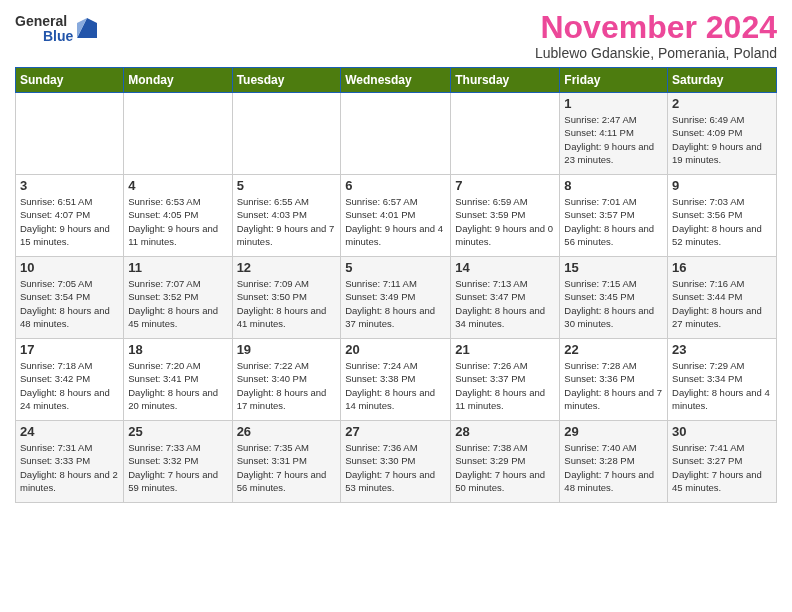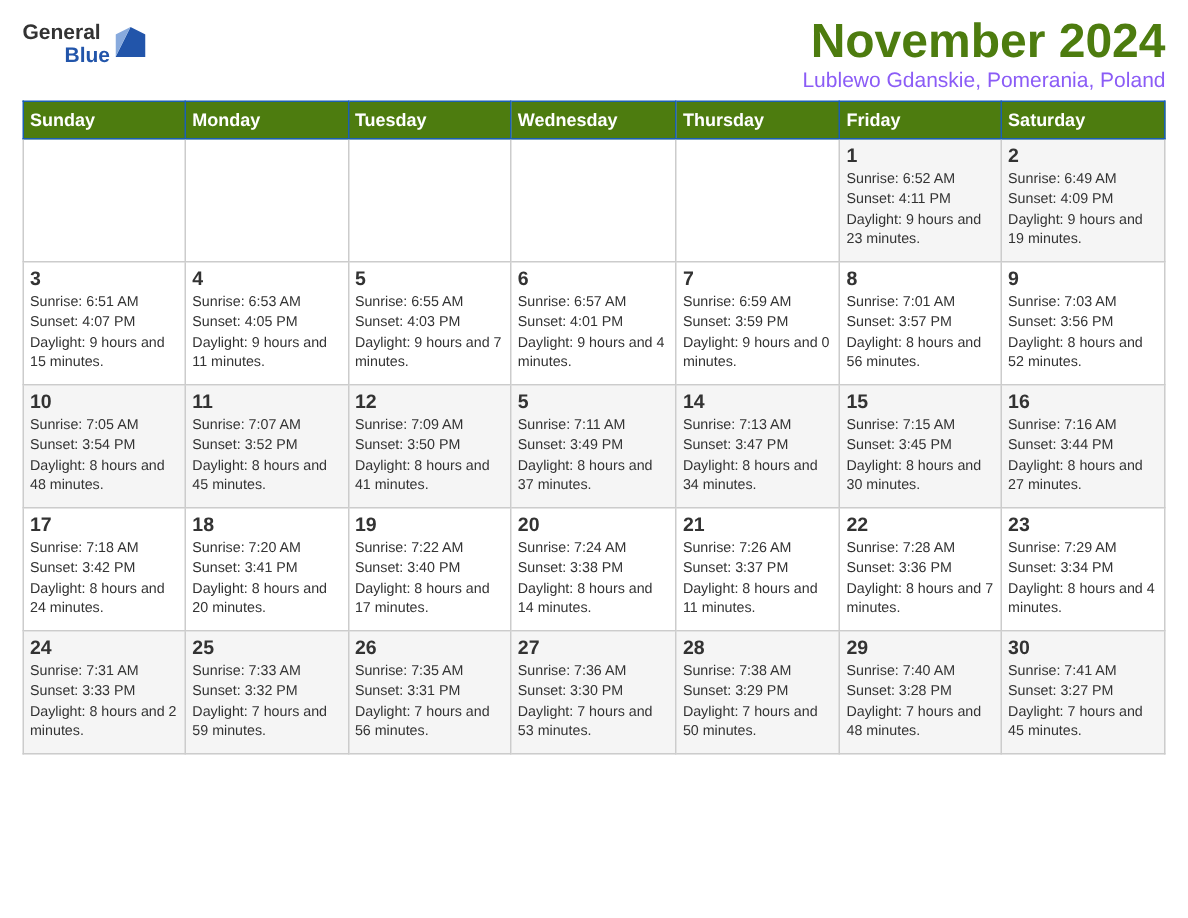--- a/index.html
+++ b/index.html
@@ -47,26 +47,26 @@
       height: 20px;
       margin-left: 4px;
       margin-top: -2px;
     }
     .title-block {
       text-align: right;
     }
     .month-title {
       font-size: 32px;
       font-weight: bold;
-      color: #4d7c0f;
+      color: #ec4899;
       line-height: 1.1;
     }
     .location {
       font-size: 14px;
-      color: #8b5cf6;
+      color: #404040;
     }
     .calendar {
       width: 100%;
       border-collapse: collapse;
     }
     .calendar thead th {
       background: #4d7c0f;
       color: #fff;
       font-size: 12px;
       font-weight: bold;
@@ -141,21 +141,21 @@
     </thead>
     <tbody id="calendar-body">
     <tr>
           <td class="empty-cell"></td>
           <td class="empty-cell"></td>
           <td class="empty-cell"></td>
           <td class="empty-cell"></td>
           <td class="empty-cell"></td>
           <td>
             <span class="day-number">1</span>
-            <div class="day-info">Sunrise: 6:52 AM
+            <div class="day-info">Sunrise: 2:47 AM
 Sunset: 4:11 PM
 Daylight: 9 hours and 23 minutes.</div>
           </td>
           <td>
             <span class="day-number">2</span>
             <div class="day-info">Sunrise: 6:49 AM
 Sunset: 4:09 PM
 Daylight: 9 hours and 19 minutes.</div>
           </td>
         </tr>

